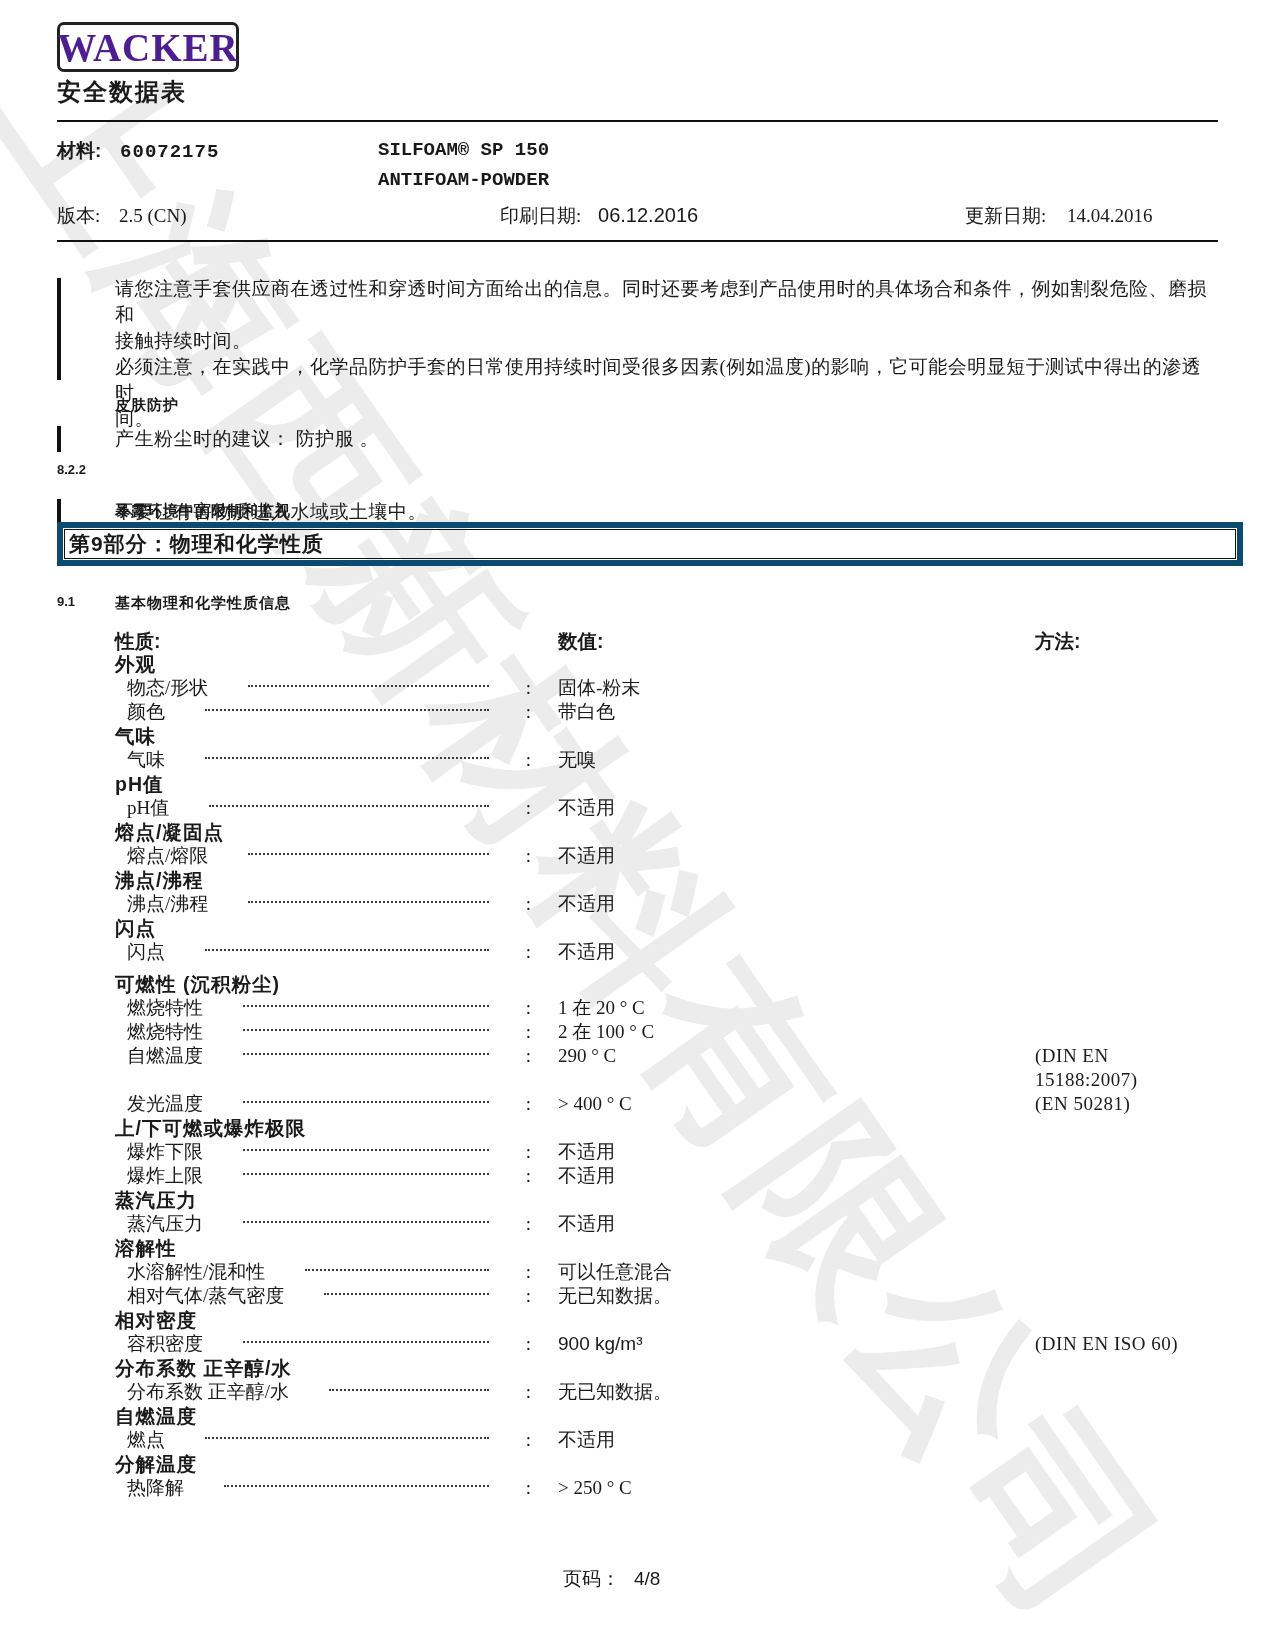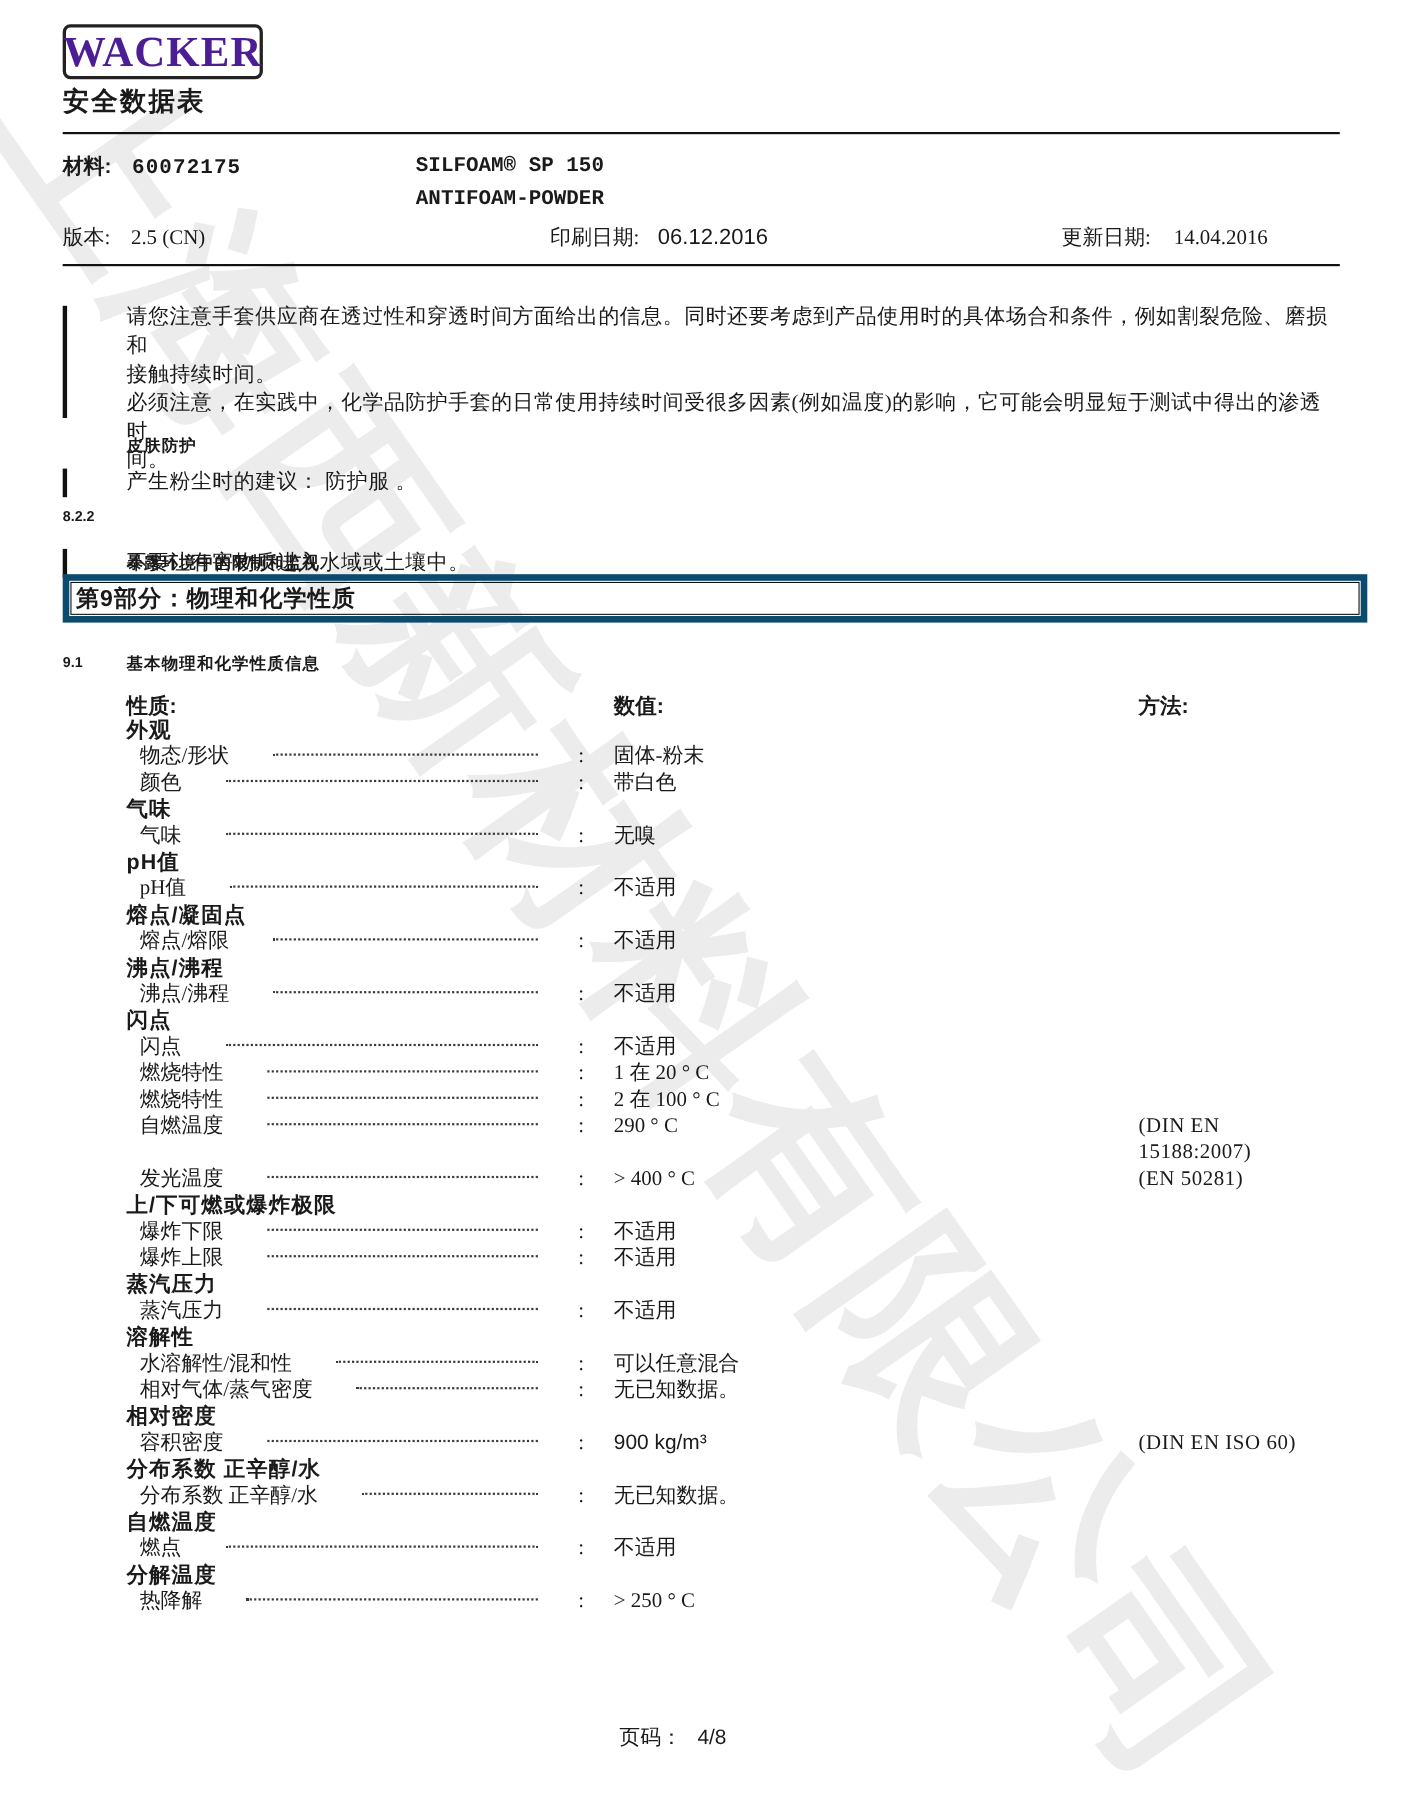--- a/index.html
+++ b/index.html
@@ -199,20 +199,21 @@
         <div class="pgroup-header">沸点/沸程</div>
         <div class="prow">
           <span class="plabel"><span>沸点/沸程</span><span class="leader"></span><span class="colon">:</span></span>
           <span class="pvalue">不适用</span>
         </div>
         <div class="pgroup-header">闪点</div>
         <div class="prow">
           <span class="plabel"><span>闪点</span><span class="leader"></span><span class="colon">:</span></span>
           <span class="pvalue">不适用</span>
         </div>
+        <div class="pgroup-header extra-gap">可燃性 (沉积粉尘)</div>
         <div class="prow">
           <span class="plabel"><span>燃烧特性</span><span class="leader"></span><span class="colon">:</span></span>
           <span class="pvalue">1 在 20 ° C</span>
         </div>
         <div class="prow">
           <span class="plabel"><span>燃烧特性</span><span class="leader"></span><span class="colon">:</span></span>
           <span class="pvalue">2 在 100 ° C</span>
         </div>
         <div class="prow tall">
           <span class="plabel"><span>自燃温度</span><span class="leader"></span><span class="colon">:</span></span>

